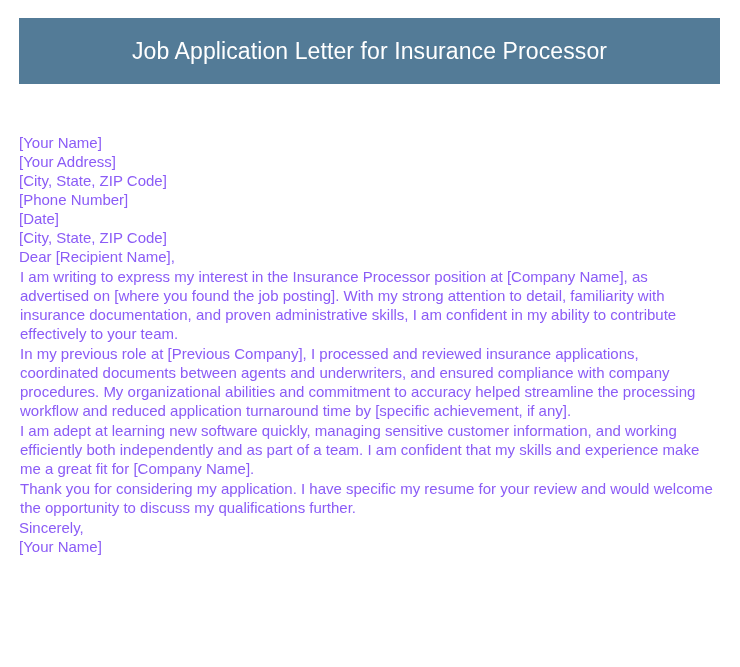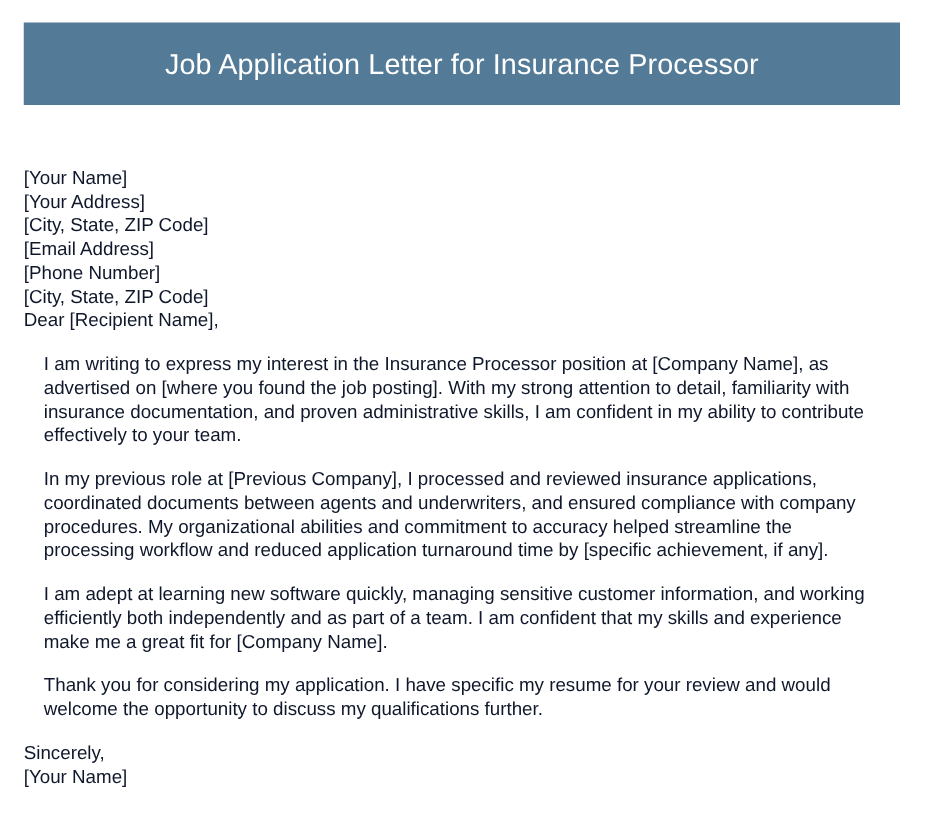--- a/index.html
+++ b/index.html
@@ -41,51 +41,51 @@
     line-height: 28px;
     letter-spacing: 0.1px;
     text-align: center;
     white-space: nowrap;
   }
   .letter-body {
     position: absolute;
     left: 19px;
     top: 133px;
     width: 702px;
-    color: #0f172a;
+    color: #8b5cf6;
     font-size: 15px;
     line-height: 19px;
   }
   .line {
     display: block;
     white-space: nowrap;
   }
   .para {
     display: block;
-    margin: 16px;
+    margin: 1px;
     text-align: left;
   }
 </style>
 </head>
 <body>
 
 <div class="page">
 
   <div class="doc-header">
     <div class="doc-title">Job Application Letter for Insurance Processor</div>
   </div>
 
   <div class="letter-body">
 
     <div>
       <span class="line">[Your Name]</span>
       <span class="line">[Your Address]</span>
       <span class="line">[City, State, ZIP Code]</span>
-      <span class="line">[Email Address]</span>
       <span class="line">[Phone Number]</span>
+      <span class="line">[Date]</span>
     </div>
 
     <div>
       <span class="line">[City, State, ZIP Code]</span>
     </div>
 
     <span class="line">Dear [Recipient Name],</span>
 
     <p class="para">I am writing to express my interest in the Insurance Processor position at [Company Name], as advertised on [where you found the job posting]. With my strong attention to detail, familiarity with insurance documentation, and proven administrative skills, I am confident in my ability to contribute effectively to your team.</p>
     <p class="para">In my previous role at [Previous Company], I processed and reviewed insurance applications, coordinated documents between agents and underwriters, and ensured compliance with company procedures. My organizational abilities and commitment to accuracy helped streamline the processing workflow and reduced application turnaround time by [specific achievement, if any].</p>

